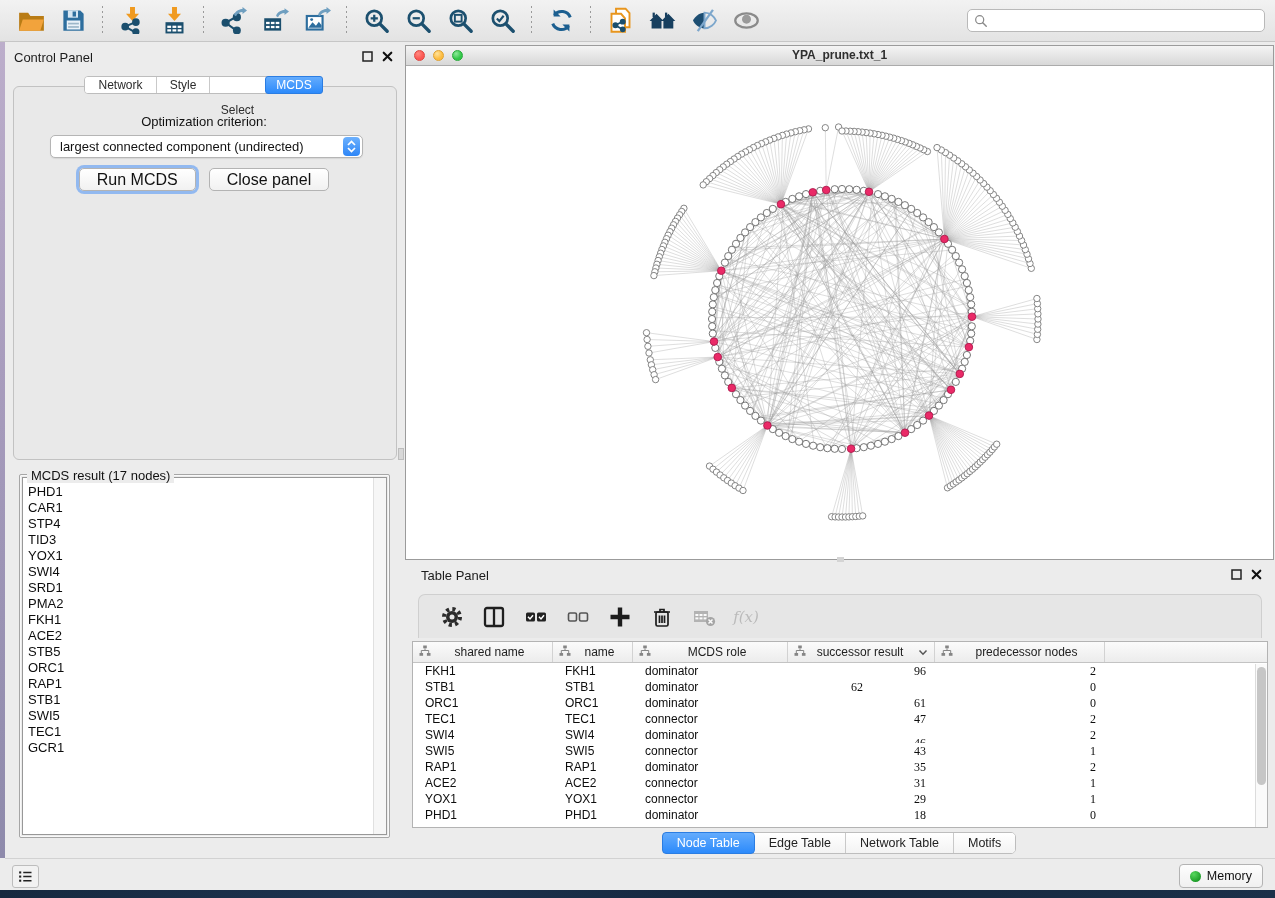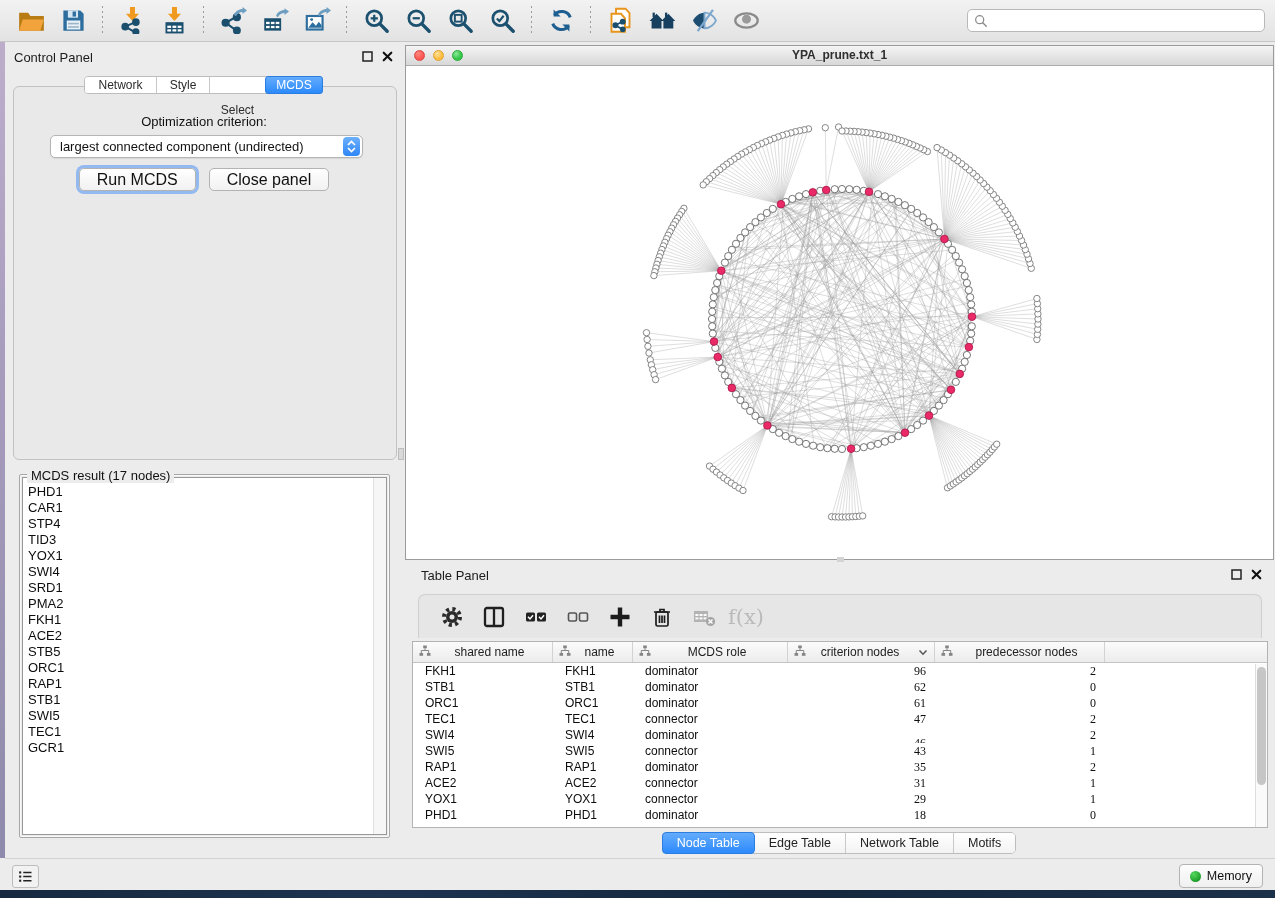--- a/index.html
+++ b/index.html
@@ -83,21 +83,21 @@
 
   
   .table-panel { position:absolute; left:403px; top:562px; width:872px; height:296px; background:#ececec; }
   .tp-header { position:absolute; left:18px; top:6px; font-size:13px; color:#1c1c1c; }
   .tp-winbtns { right:13px; top:7px; }
   .tp-toolbar { position:absolute; left:15px; top:32px; width:844px; height:44px;
     background:#e6e6e6; border:1px solid #cfcfcf; border-bottom:none; border-radius:7px 7px 0 0;
     display:flex; align-items:center; padding-left:12px; }
   .tp-toolbar .tb-icon { width:30px; height:30px; margin:0 6px; }
   .tp-toolbar .tb-icon svg { width:24px; height:24px; }
-  .fx-glyph { font-family:"DejaVu Serif", serif; font-size:21px; color:#b3b3b3; }
+  .fx-glyph { font-family:"DejaVu Serif", serif; font-style:italic; font-size:15px; color:#b3b3b3; }
   .grid-wrap { position:absolute; left:9px; top:79px; width:856px; height:187px;
     background:#fff; border:1px solid #b3b3b3; overflow:hidden; }
   .grid-head { display:flex; height:21px;
     background:linear-gradient(#fbfbfb,#ececec); border-bottom:1px solid #c3c3c3; }
   .gh-cell { display:flex; align-items:center; border-right:1px solid #d2d2d2;
     font-size:12px; color:#222; position:relative; }
   .gh-cell .org { margin-left:6px; }
   .gh-cell .lbl { flex:1; text-align:center; padding-right:4px; }
   .gh-cell .sort { margin-right:6px; }
   .grid-row { display:flex; height:16px; }
@@ -1228,21 +1228,21 @@
           </div>
           <div class="gh-cell" style="width: 147px;">
             <span class="org"><svg width="12" height="12" viewBox="0 0 12 12">
                 <g fill="#858585">
                   <rect x="4.2" y="0.5" width="3.6" height="2.8"></rect>
                   <rect x="0.5" y="8" width="3.6" height="2.8"></rect>
                   <rect x="7.9" y="8" width="3.6" height="2.8"></rect>
                 </g>
                 <path d="M6 3.3v2.2M2.3 8V5.5h7.4V8" fill="none" stroke="#858585" stroke-width="1"></path>
               </svg></span>
-            <span class="lbl">criterion nodes</span>
+            <span class="lbl">successor result</span>
             <span class="sort"><svg width="10" height="7" viewBox="0 0 10 7">
                 <path d="M1.5 1.5l3.5 3.7 3.5-3.7" stroke="#555" stroke-width="1.5" fill="none"></path>
               </svg></span>
           </div>
           <div class="gh-cell" style="width: 170px;">
             <span class="org"><svg width="12" height="12" viewBox="0 0 12 12">
                 <g fill="#858585">
                   <rect x="4.2" y="0.5" width="3.6" height="2.8"></rect>
                   <rect x="0.5" y="8" width="3.6" height="2.8"></rect>
                   <rect x="7.9" y="8" width="3.6" height="2.8"></rect>
@@ -1257,21 +1257,21 @@
             <div class="gr-cell left" style="width: 140px;">FKH1</div>
             <div class="gr-cell left" style="width: 80px;">FKH1</div>
             <div class="gr-cell left" style="width: 155px;">dominator</div>
             <div class="gr-cell right" style="width: 147px;">96</div>
             <div class="gr-cell right" style="width: 170px;">2</div>
           </div>
           <div class="grid-row">
             <div class="gr-cell left" style="width: 140px;">STB1</div>
             <div class="gr-cell left" style="width: 80px;">STB1</div>
             <div class="gr-cell left" style="width: 155px;">dominator</div>
-            <div class="gr-cell right" style="width: 147px;">62</div>
+            <div class="gr-cell right" style="width: 147px; text-align: center;">62</div>
             <div class="gr-cell right" style="width: 170px;">0</div>
           </div>
           <div class="grid-row">
             <div class="gr-cell left" style="width: 140px;">ORC1</div>
             <div class="gr-cell left" style="width: 80px;">ORC1</div>
             <div class="gr-cell left" style="width: 155px;">dominator</div>
             <div class="gr-cell right" style="width: 147px;">61</div>
             <div class="gr-cell right" style="width: 170px;">0</div>
           </div>
           <div class="grid-row">

